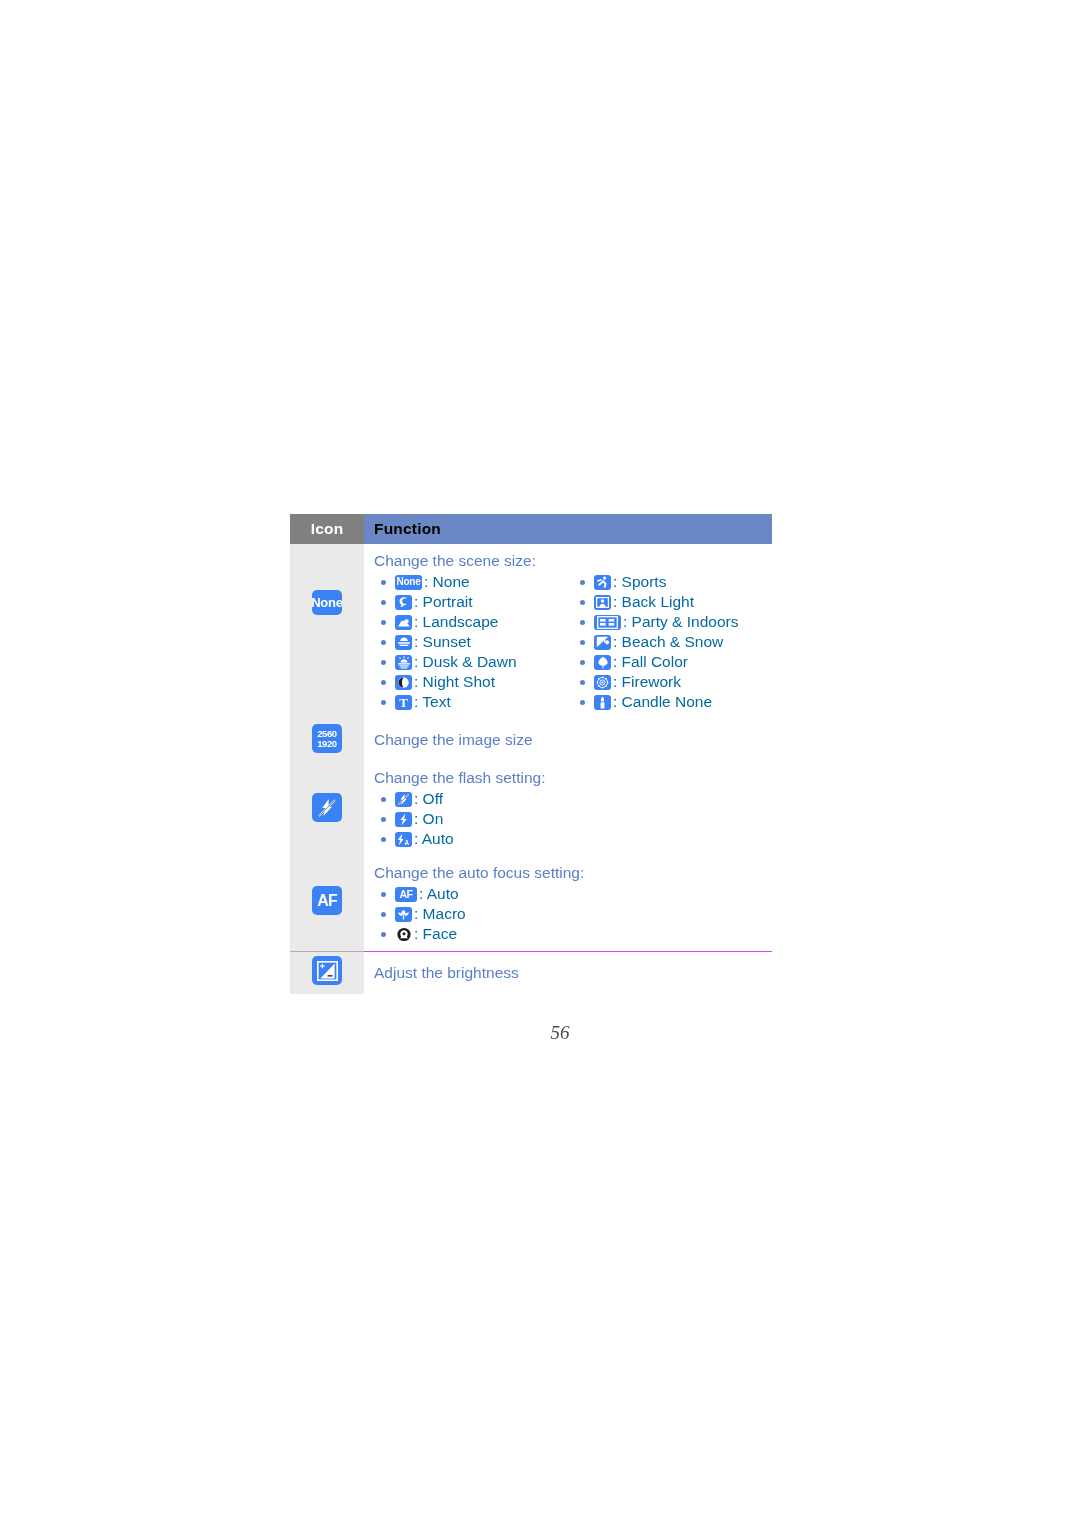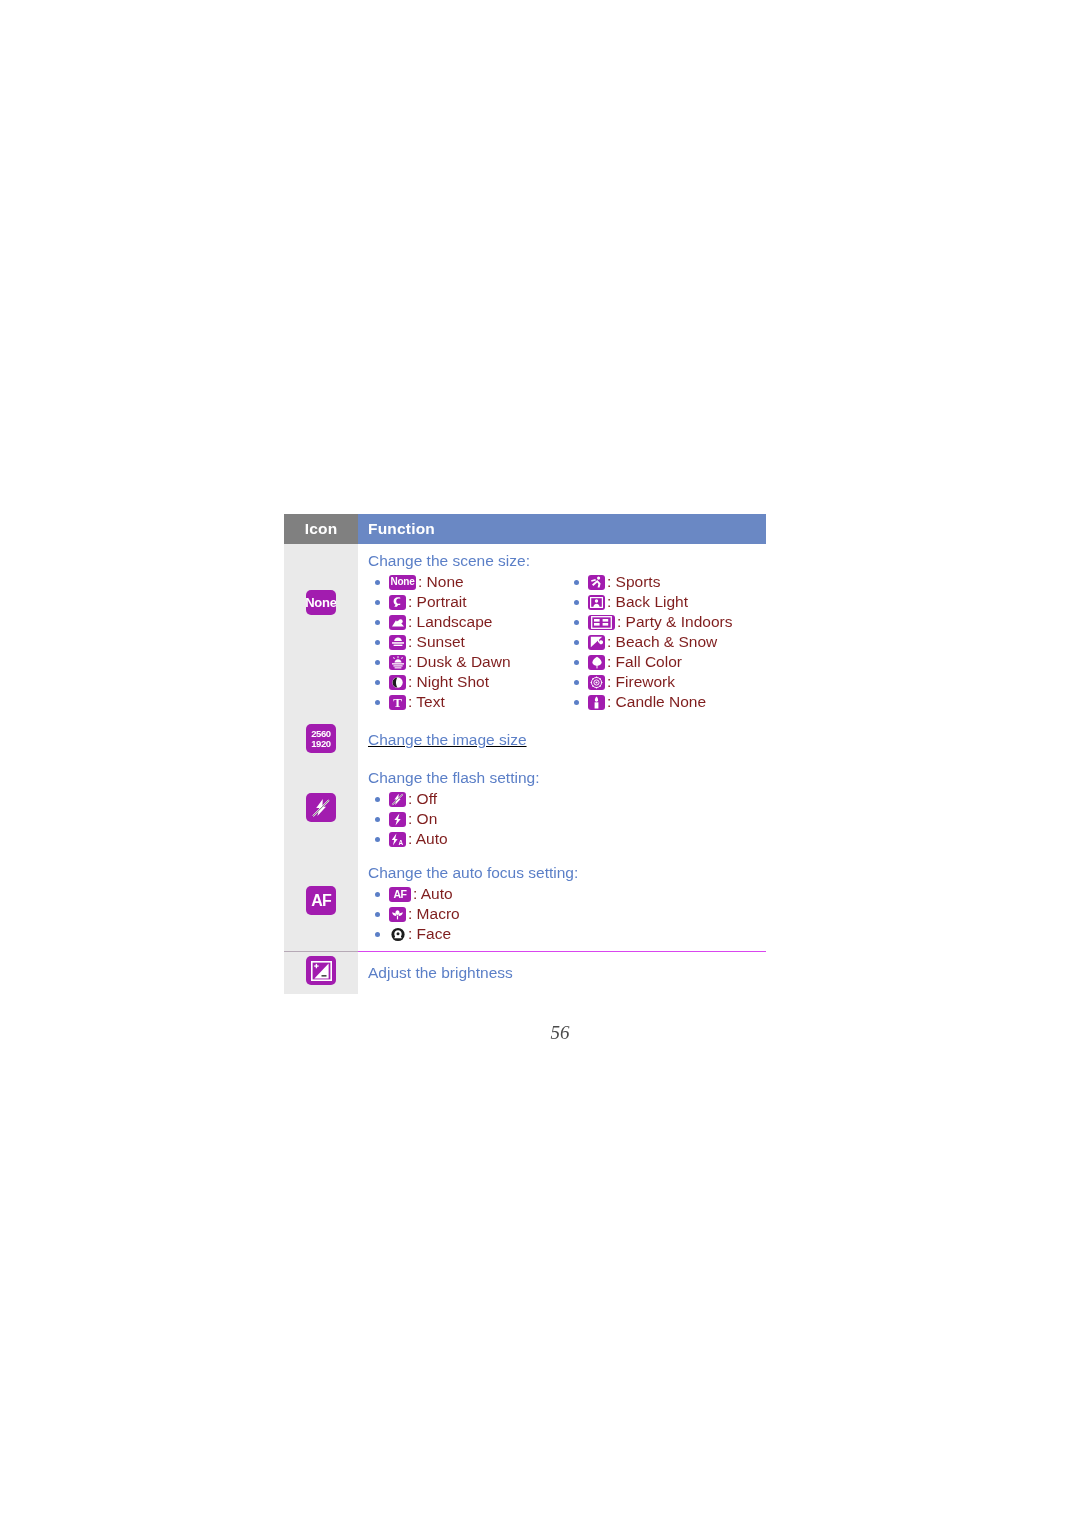--- a/index.html
+++ b/index.html
@@ -20,21 +20,21 @@
     left: 0;
     top: 0;
     width: 1080px;
     height: 1528px;
     background: #ffffff;
   }
 
   
   #icon-table {
     position: absolute;
-    left: 284px;
+    left: 290px;
     top: 514px;
     width: 482px;
     border-collapse: collapse;
     table-layout: fixed;
   }
   #icon-table col.c-icon { width: 74px; }
   #icon-table col.c-func { width: 408px; }
 
   #icon-table th, #icon-table td {
     padding: 0;
@@ -47,21 +47,21 @@
     color: #ffffff;
     font-size: 15.5px;
     font-weight: bold;
     text-align: center;
     height: 30px;
     line-height: 30px;
     letter-spacing: 0.2px;
   }
   .th-func {
     background: #6a88c4;
-    color: #ffffff;
+    color: #000000;
     font-size: 15.5px;
     font-weight: bold;
     text-align: left;
     height: 30px;
     line-height: 30px;
     padding-left: 10px !important;
     letter-spacing: 0.2px;
   }
 
   .cell-icon {
@@ -106,32 +106,32 @@
     display: inline-block;
     width: 5px;
     height: 5px;
     border-radius: 50%;
     background: #5b7fc7;
     margin-right: 9px;
     margin-left: 7px;
     flex: none;
   }
   .opt-label {
-    color: #7f1d1d;
+    color: #0369a1;
     font-size: 15.5px;
     line-height: 20px;
     margin-left: 2px;
   }
 
   
   .chip {
     display: inline-flex;
     align-items: center;
     justify-content: center;
-    background: #a21caf;
+    background: #3b82f6;
     border-radius: 3px;
     flex: none;
     vertical-align: middle;
     overflow: hidden;
   }
   .chip.small { width: 17px; height: 15px; }
   .chip.small-w { width: 27px; height: 15px; }
   .chip.big { width: 30px; height: 25px; border-radius: 5px; }
   .chip.big-sq { width: 30px; height: 29px; border-radius: 5px; }
   .chip.quick {
@@ -397,21 +397,21 @@
 
       <tr>
         <td class="cell-icon" style="padding-top:5px !important;">
           <span class="chip big-sq">
             <span class="size-lines">
               <span>2560</span>
               <span>1920</span>
             </span>
           </span>
         </td>
-        <td class="cell-func" style="padding-top:11px !important;padding-bottom:10px !important;text-decoration:underline;">
+        <td class="cell-func" style="padding-top:11px !important;padding-bottom:10px !important;">
           <p class="func-title">Change the image size</p>
         </td>
       </tr>
 
 
       <tr>
         <td class="cell-icon" style="padding-top:32px !important;">
           <span class="chip big-sq">
             <svg width="20" height="20" viewBox="0 0 20 20">
               <path fill="#fff" d="M11.8 1 L5.2 10 h3.3 l-2.1 8 L15 8.8 h-3.6z"></path>

